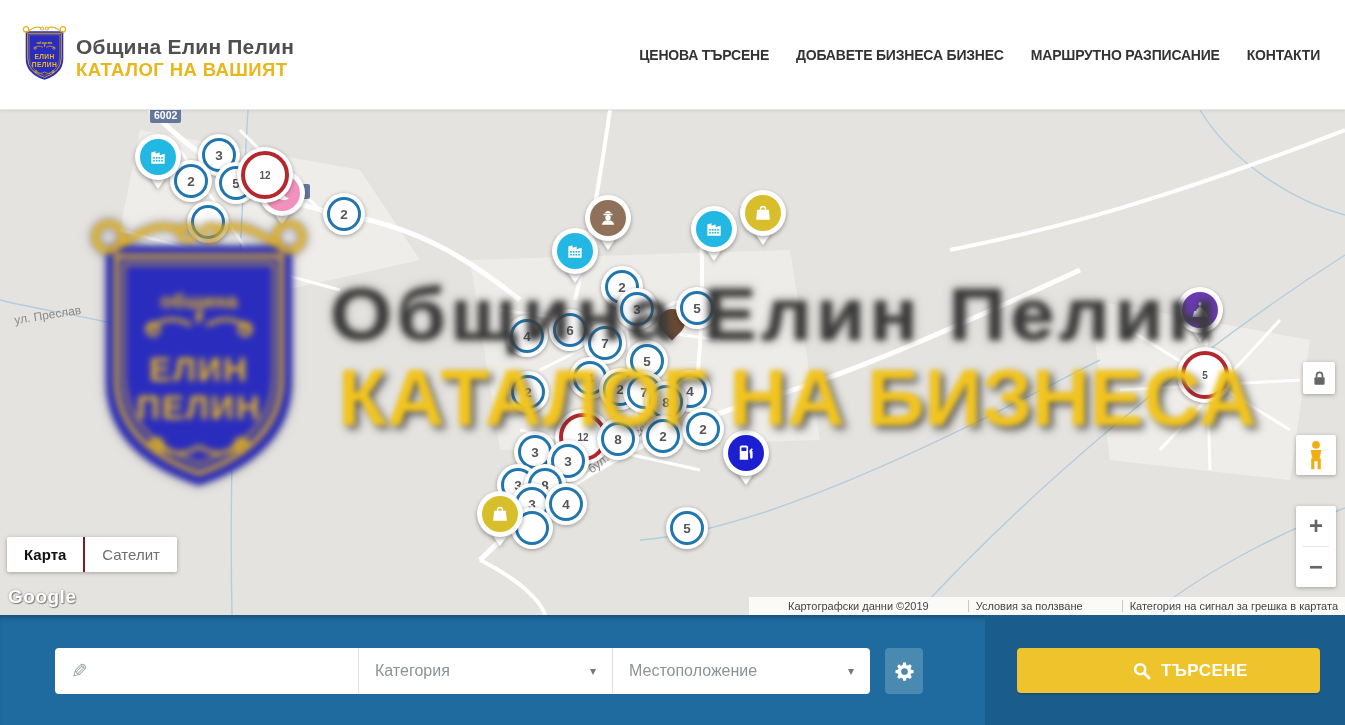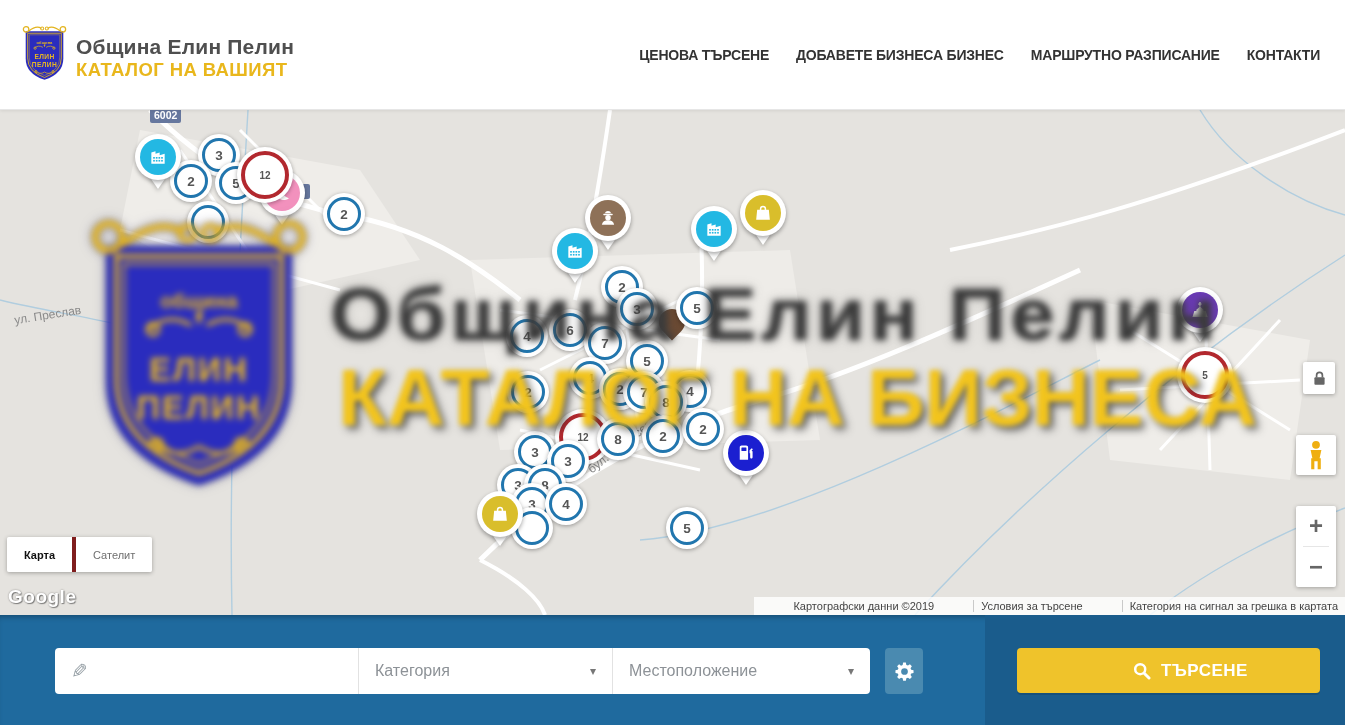--- a/index.html
+++ b/index.html
@@ -60,23 +60,23 @@
     filter:blur(3.2px); text-shadow:0 0 8px rgba(70,70,70,.5); }
   #wm-subtitle { position:absolute; left:338px; top:242px; z-index:8; white-space:nowrap;
     font-size:80px; font-weight:bold; color:#f2c41d; letter-spacing:0;
     transform:scaleX(1.0); transform-origin:left top;
     filter:blur(2.8px); text-shadow:4px 4px 7px rgba(45,45,45,.8); }
 
   
   #type-control { position:absolute; left:7px; top:427px; z-index:20; display:flex;
     box-shadow:0 1px 4px rgba(0,0,0,.3); border-radius:2px; overflow:hidden; }
   .type-btn { background:#fff; height:35px; padding:8px 17px; display:flex;
-    align-items:center; font-size:11px; cursor:pointer; }
+    align-items:center; font-size:15px; cursor:pointer; }
   #type-map { font-weight:bold; color:#111; }
-  #type-sat { color:#6f6f6f; border-left:4px solid #7f1d1d; }
+  #type-sat { color:#6f6f6f; border-left:2px solid #7f1d1d; }
 
   #google-logo { position:absolute; left:8px; top:476px; z-index:20; color:#fff;
     font-size:19px; font-weight:bold; letter-spacing:.5px; cursor:pointer;
     text-shadow:0 0 2px rgba(0,0,0,.4), 1px 1px 1px rgba(80,80,80,.6); }
 
   #attribution { position:absolute; right:0; top:487px; z-index:20; display:flex;
     background:rgba(255,255,255,.8); height:18px; align-items:center; }
   #attribution span { font-size:11px; color:#444; padding:0 7px; white-space:nowrap;margin-left:32px; }
   #attribution span + span { border-left:1px solid #c9c9c9; }
 
@@ -473,21 +473,21 @@
 
     <div id="type-control">
       <div class="type-btn" id="type-map">Карта</div>
       <div class="type-btn" id="type-sat">Сателит</div>
     </div>
 
     <div id="google-logo">Google</div>
 
     <div id="attribution">
       <span>Картографски данни ©2019</span>
-      <span>Условия за търсене</span>
+      <span>Условия за ползване</span>
       <span>Категория на сигнал за грешка в картата</span>
     </div>
 
     <div class="ctl-box" id="lock-btn">
       <svg width="15" height="17" viewBox="0 0 15 17">
         <path d="M4.6 7.5V5.2a2.9 2.9 0 0 1 5.8 0v2.3" stroke="#666" stroke-width="1.7" fill="none"></path>
         <rect x="2.4" y="7.3" width="10.2" height="7.4" rx="1" fill="#666"></rect>
       </svg>
     </div>
     <div class="ctl-box" id="pegman">

